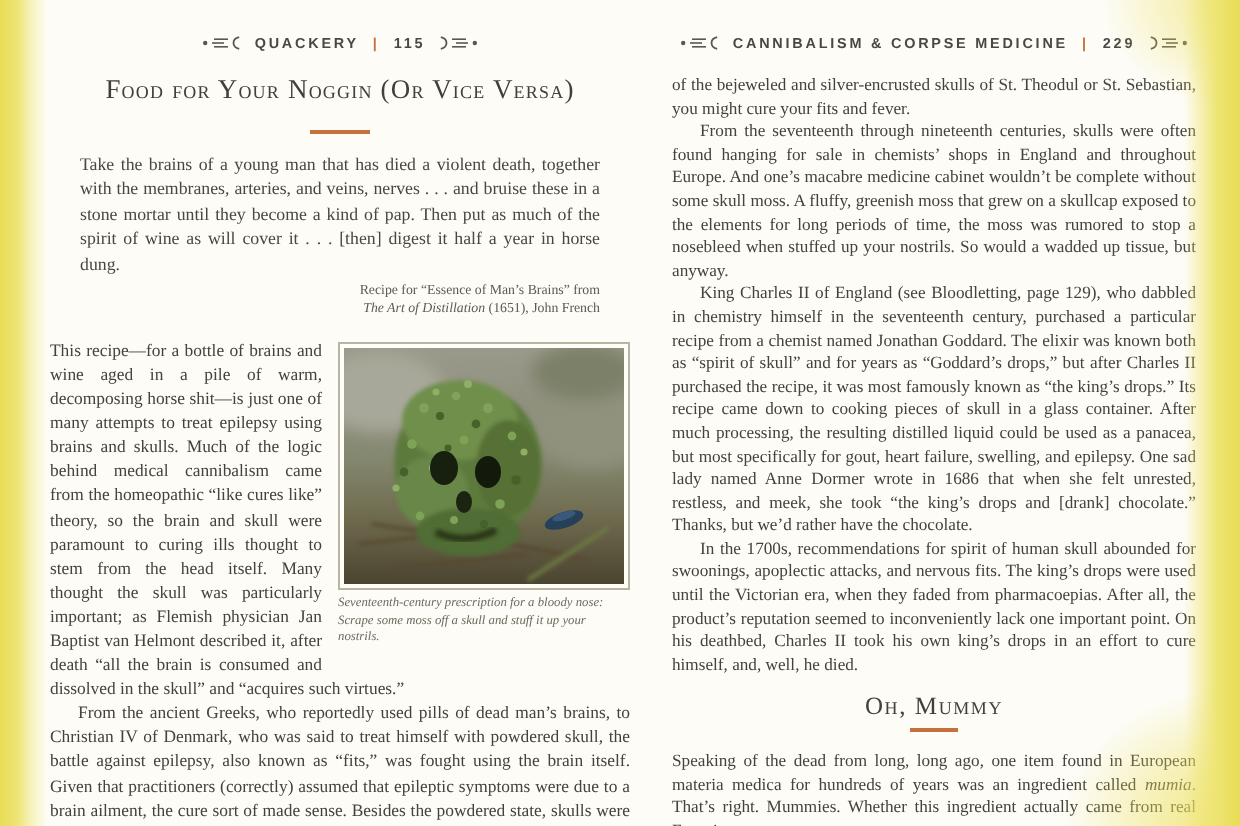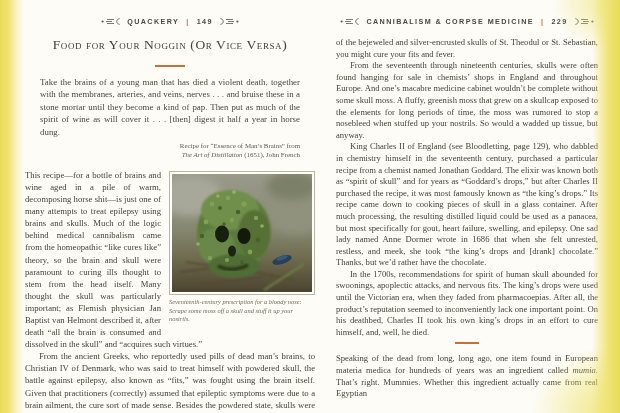--- a/index.html
+++ b/index.html
@@ -69,21 +69,21 @@
     <div class="running-header">
       <svg class="orn" viewBox="0 0 20 7" width="20" height="7">
         <circle cx="1.6" cy="3.5" r="1.1" fill="currentColor"></circle>
         <rect x="5" y="3.1" width="6" height="0.8" fill="currentColor"></rect>
         <rect x="6" y="1.2" width="7" height="0.8" fill="currentColor"></rect>
         <rect x="6" y="5.0" width="7" height="0.8" fill="currentColor"></rect>
         <path d="M18.6 0.6 C14.8 1.4 14.8 5.6 18.6 6.4" fill="none" stroke="currentColor" stroke-width="0.9"></path>
       </svg>
       <span>QUACKERY</span>
       <span class="divider">|</span>
-      <span>149</span>
+      <span>115</span>
       <svg class="orn flip" viewBox="0 0 20 7" width="20" height="7">
         <circle cx="1.6" cy="3.5" r="1.1" fill="currentColor"></circle>
         <rect x="5" y="3.1" width="6" height="0.8" fill="currentColor"></rect>
         <rect x="6" y="1.2" width="7" height="0.8" fill="currentColor"></rect>
         <rect x="6" y="5.0" width="7" height="0.8" fill="currentColor"></rect>
         <path d="M18.6 0.6 C14.8 1.4 14.8 5.6 18.6 6.4" fill="none" stroke="currentColor" stroke-width="0.9"></path>
       </svg>
     </div>
 
     <h1 class="chapter-title" style="font-weight:normal;margin-bottom:12px;">Food for Your Noggin (Or Vice Versa)</h1>
@@ -194,20 +194,21 @@
         <path d="M18.6 0.6 C14.8 1.4 14.8 5.6 18.6 6.4" fill="none" stroke="currentColor" stroke-width="0.9"></path>
       </svg>
     </div>
 
     <div class="body-right">
       <p>of the bejeweled and silver-encrusted skulls of St. Theodul or St. Sebastian, you might cure your fits and fever.</p>
       <p class="indent">From the seventeenth through nineteenth centuries, skulls were often found hanging for sale in chemists’ shops in England and throughout Europe. And one’s macabre medicine cabinet wouldn’t be complete without some skull moss. A fluffy, greenish moss that grew on a skullcap exposed to the elements for long periods of time, the moss was rumored to stop a nosebleed when stuffed up your nostrils. So would a wadded up tissue, but anyway.</p>
       <p class="indent">King Charles II of England (see Bloodletting, page 129), who dabbled in chemistry himself in the seventeenth century, purchased a particular recipe from a chemist named Jonathan Goddard. The elixir was known both as “spirit of skull” and for years as “Goddard’s drops,” but after Charles II purchased the recipe, it was most famously known as “the king’s drops.” Its recipe came down to cooking pieces of skull in a glass container. After much processing, the resulting distilled liquid could be used as a panacea, but most specifically for gout, heart failure, swelling, and epilepsy. One sad lady named Anne Dormer wrote in 1686 that when she felt unrested, restless, and meek, she took “the king’s drops and [drank] chocolate.” Thanks, but we’d rather have the chocolate.</p>
       <p class="indent">In the 1700s, recommendations for spirit of human skull abounded for swoonings, apoplectic attacks, and nervous fits. The king’s drops were used until the Victorian era, when they faded from pharmacoepias. After all, the product’s reputation seemed to inconveniently lack one important point. On his deathbed, Charles II took his own king’s drops in an effort to cure himself, and, well, he died.</p>
 
+      <h2 class="section-heading" style="font-weight:normal;margin-bottom:0;">Oh, Mummy</h2>
       <div class="rule" style="width:24px;"></div>
 
       <p class="after-heading">
         <span>Speaking of the dead from long, long ago, one item found in European materia medica for hundreds of years was an ingredient called </span><span class="ital">mumia</span><span>. That’s right. Mummies. Whether this ingredient actually came from real Egyptian</span>
       </p>
     </div>
   </div>
 </div>
 
 </body></html>

